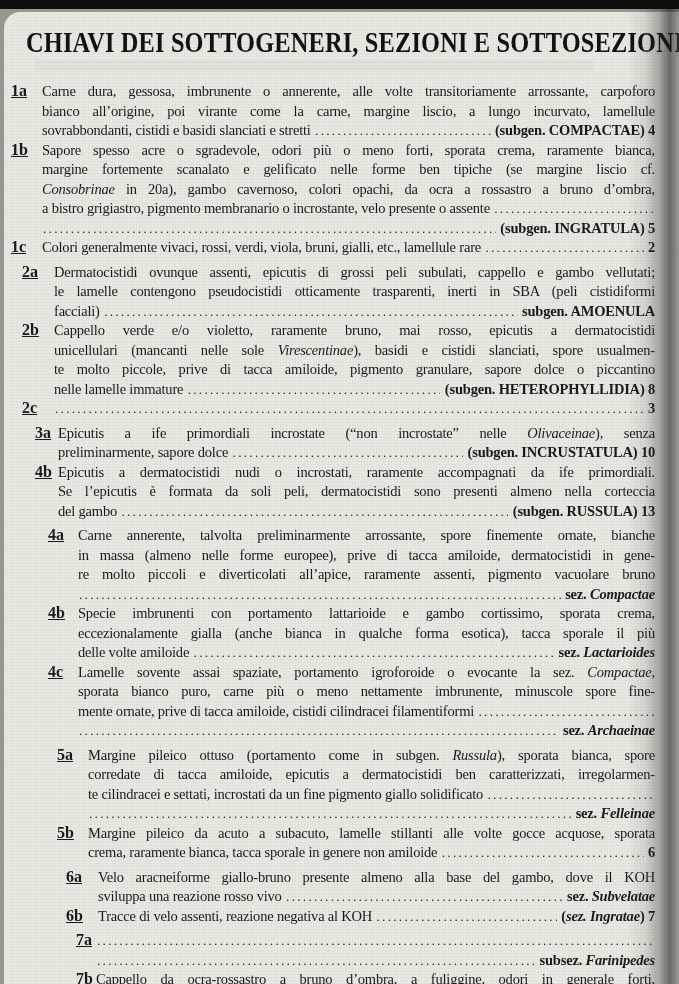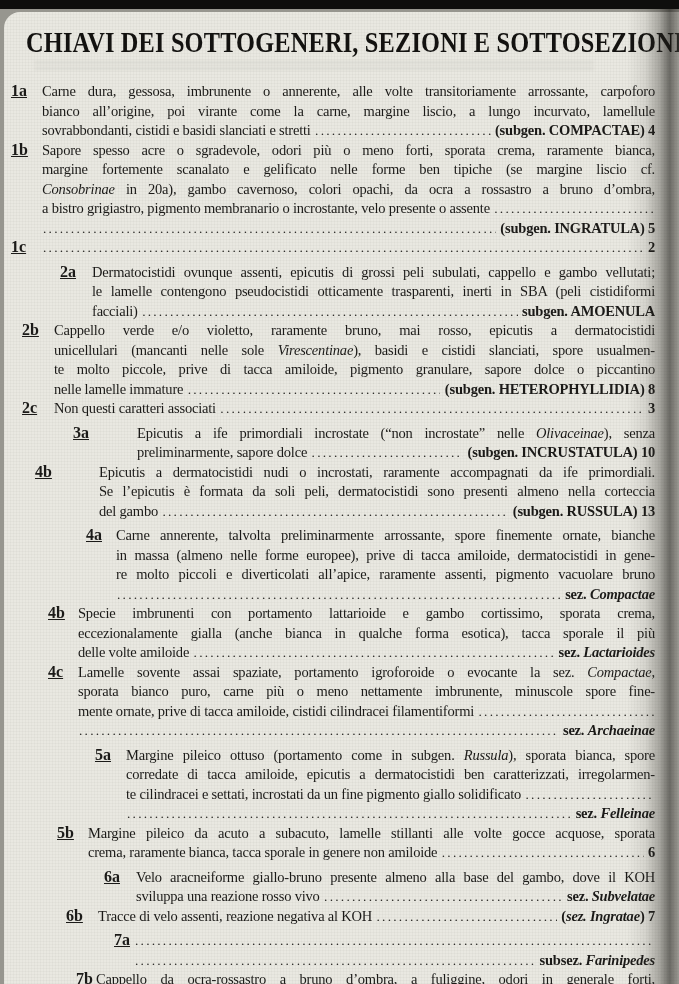--- a/index.html
+++ b/index.html
@@ -34,40 +34,40 @@
   .header{position:relative;padding:14px 0 0 22px;height:52px;}
   .page-title{
     font-size:29px;font-weight:bold;white-space:nowrap;margin:0;
     transform:scaleX(0.84);transform-origin:left center;color:#131210;
     letter-spacing:0.2px;
   }
   .bleed{position:absolute;left:30px;top:46px;width:560px;height:16px;opacity:0.5;filter:blur(1.6px);}
   .bleed i{display:block;height:3px;margin:3px 0;background:#d0cfc8;border-radius:2px;}
   .entries{padding:4px 24px 0 0;}
   .entry{position:relative;}
-  .entry.gs{margin-top:5px;margin-left:38px;}
+  .entry.gs{margin-top:5px;}
   .lab{position:absolute;top:0;font-weight:bold;text-decoration:underline;}
   .line{
     line-height:19.5px;font-size:14.5px;letter-spacing:-0.2px;
     overflow:hidden;
   }
   .line.just{text-align:justify;text-align-last:justify;}
   .line.flexl{display:flex;align-items:center;}
   .line.flexl span{white-space:pre;}
   .leader{
     flex:1 1 auto;overflow:hidden;white-space:nowrap;
     letter-spacing:2.2px;color:#2b2a27;min-width:6px;margin:0 1px;
     font-size:13.5px;
   }
   .it{font-style:italic;}
   .bd{font-weight:bold;}
   .bdit{font-weight:bold;font-style:italic;}
   .lv1{padding-left:38px}.lv1>.lab{left:7px}
   .lv2{padding-left:50px}.lv2>.lab{left:18px}
-  .lv3{padding-left:95px}.lv3>.lab{left:31px}
+  .lv3{padding-left:54px}.lv3>.lab{left:31px}
   .lv4{padding-left:74px}.lv4>.lab{left:44px}
   .lv5{padding-left:84px}.lv5>.lab{left:53px}
   .lv6{padding-left:94px}.lv6>.lab{left:62px}
   .lv7{padding-left:92px}.lv7>.lab{left:72px}
 </style>
 </head>
 <body>
 
 <div class="page-margin"></div>
 
@@ -100,20 +100,21 @@
           <span class="leader">................................................................................................................................................................................................................................................</span>
         </div>
         <div class="line flexl">
           <span class="leader">................................................................................................................................................................................................................................................</span>
           <span class="bd"> (subgen. INGRATULA) 5</span>
         </div>
       </div>
       <div class="entry lv1">
         <span class="lab">1c</span>
         <div class="line flexl">
+          <span class="">Colori generalmente vivaci, rossi, verdi, viola, bruni, gialli, etc., lamellule rare </span>
           <span class="leader">................................................................................................................................................................................................................................................</span>
           <span class="bd"> 2</span>
         </div>
       </div>
       <div class="entry lv2 gs">
         <span class="lab">2a</span>
         <div class="line just"><span class="">Dermatocistidi ovunque assenti, epicutis di grossi peli subulati, cappello e gambo vellutati;</span></div>
         <div class="line just"><span class="">le lamelle contengono pseudocistidi otticamente trasparenti, inerti in SBA (peli cistidiformi</span></div>
         <div class="line flexl">
           <span class="">facciali) </span>
@@ -128,21 +129,20 @@
         <div class="line just"><span class="">te molto piccole, prive di tacca amiloide, pigmento granulare, sapore dolce o piccantino</span></div>
         <div class="line flexl">
           <span class="">nelle lamelle immature </span>
           <span class="leader">................................................................................................................................................................................................................................................</span>
           <span class="bd"> (subgen. HETEROPHYLLIDIA) 8</span>
         </div>
       </div>
       <div class="entry lv2">
         <span class="lab">2c</span>
         <div class="line flexl">
-          <span class="">Non questi caratteri associati </span>
           <span class="leader">................................................................................................................................................................................................................................................</span>
           <span class="bd"> 3</span>
         </div>
       </div>
       <div class="entry lv3 gs">
         <span class="lab">3a</span>
         <div class="line just"><span class="">Epicutis a ife primordiali incrostate (“non incrostate” nelle </span><span class="it">Olivaceinae</span><span class="">), senza</span></div>
         <div class="line flexl">
           <span class="">preliminarmente, sapore dolce </span>
           <span class="leader">................................................................................................................................................................................................................................................</span>

